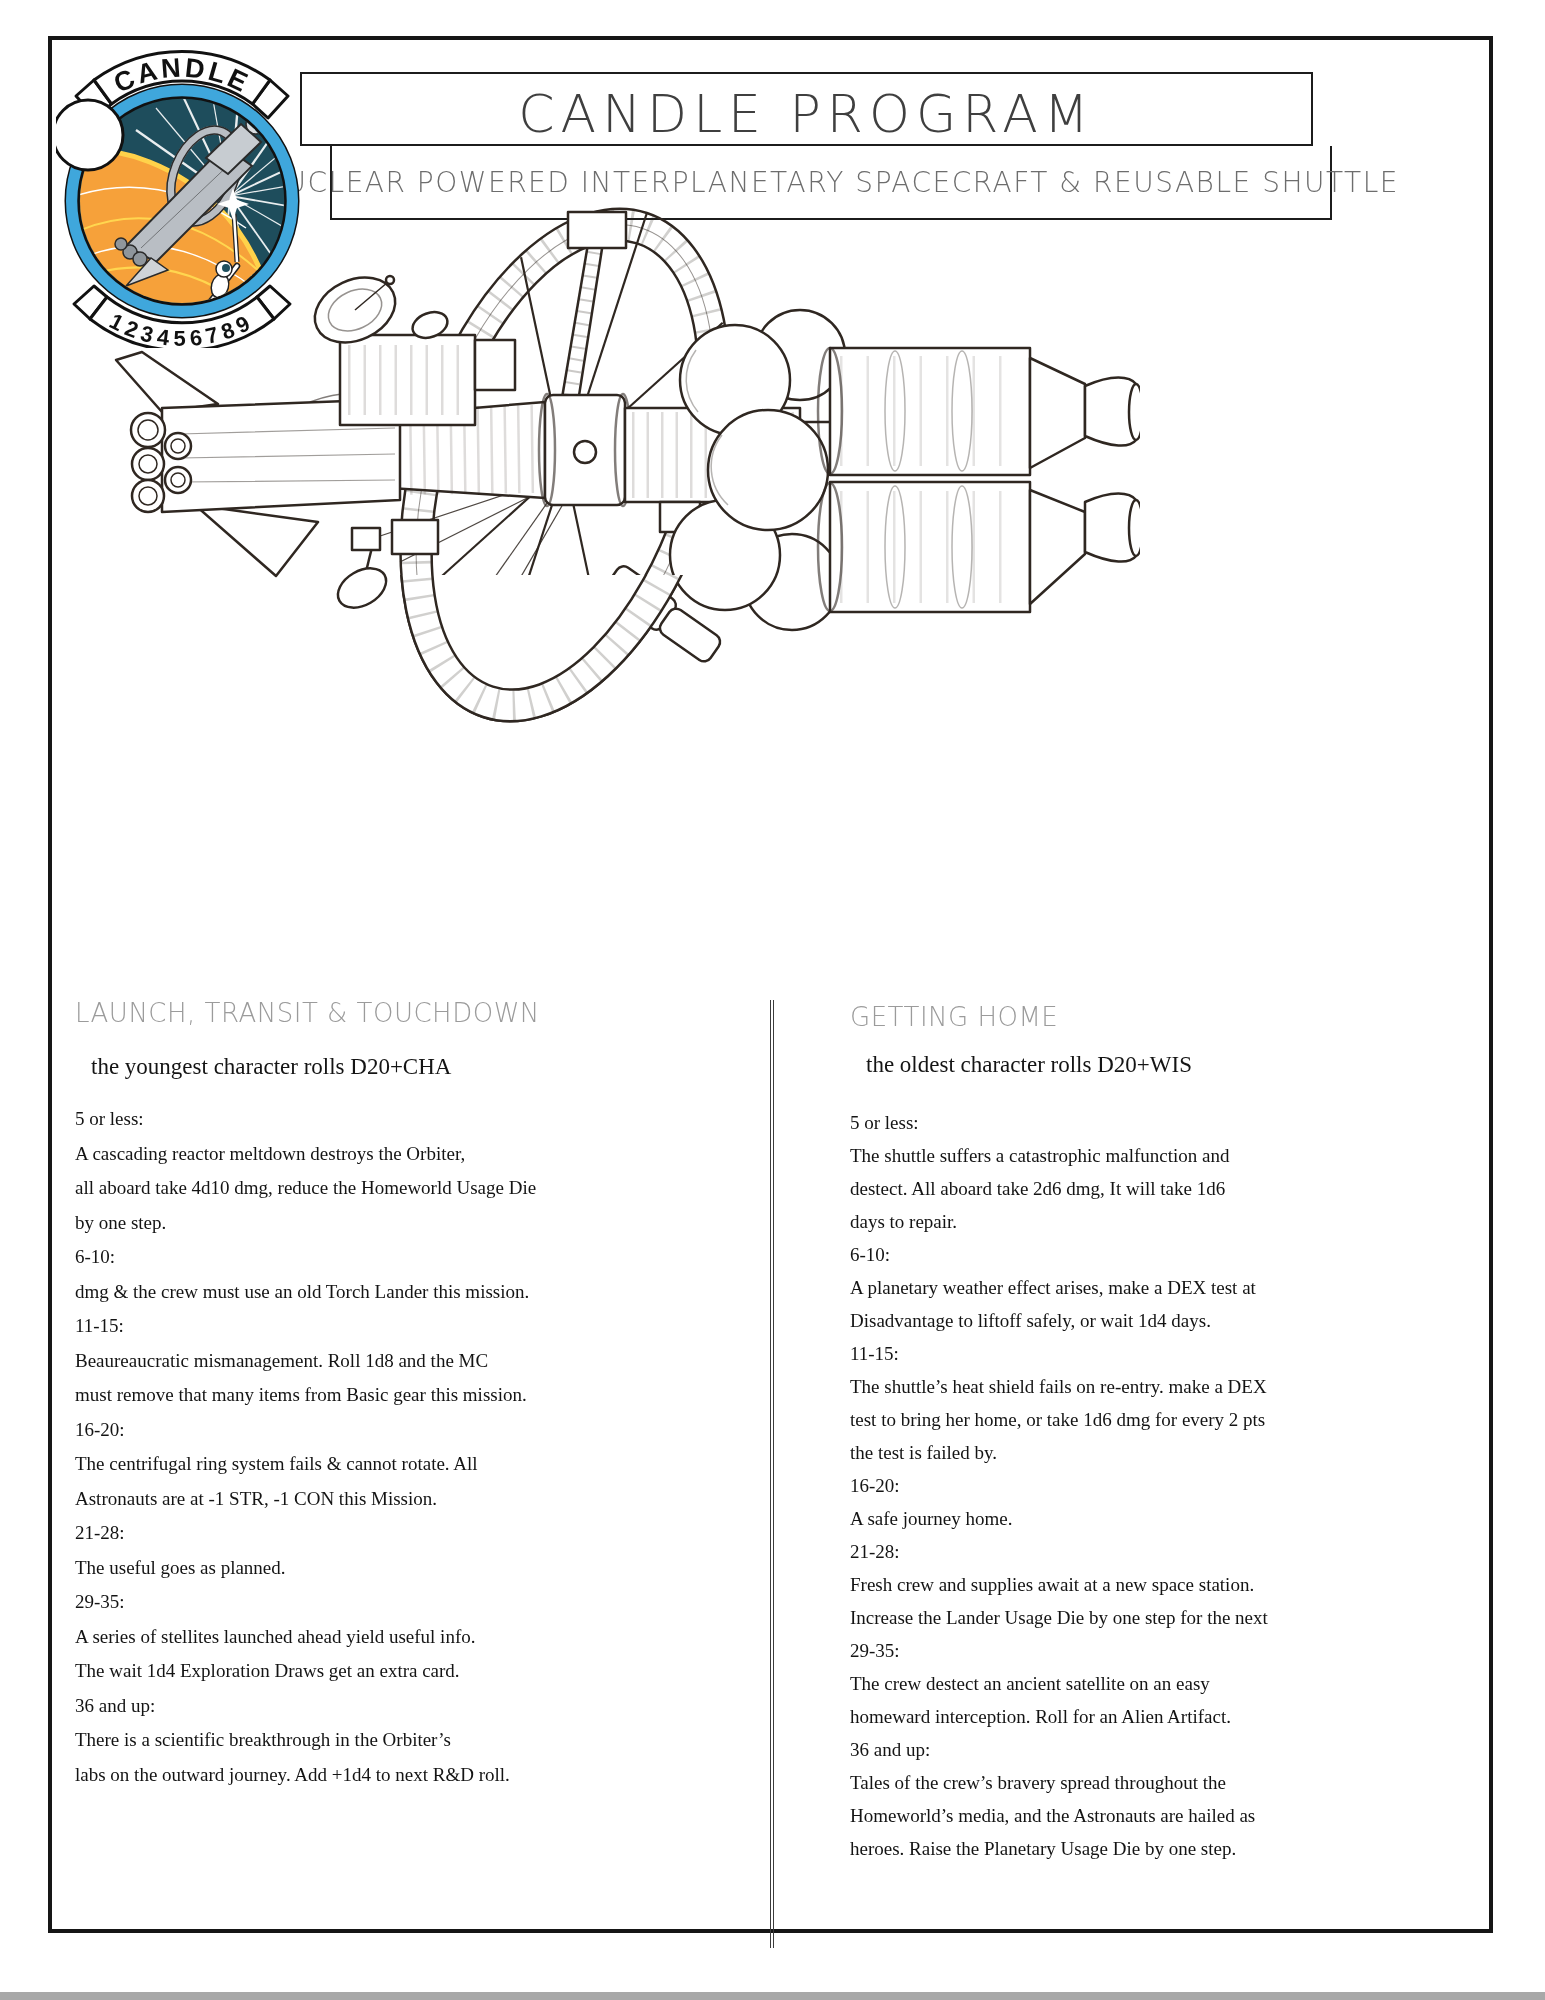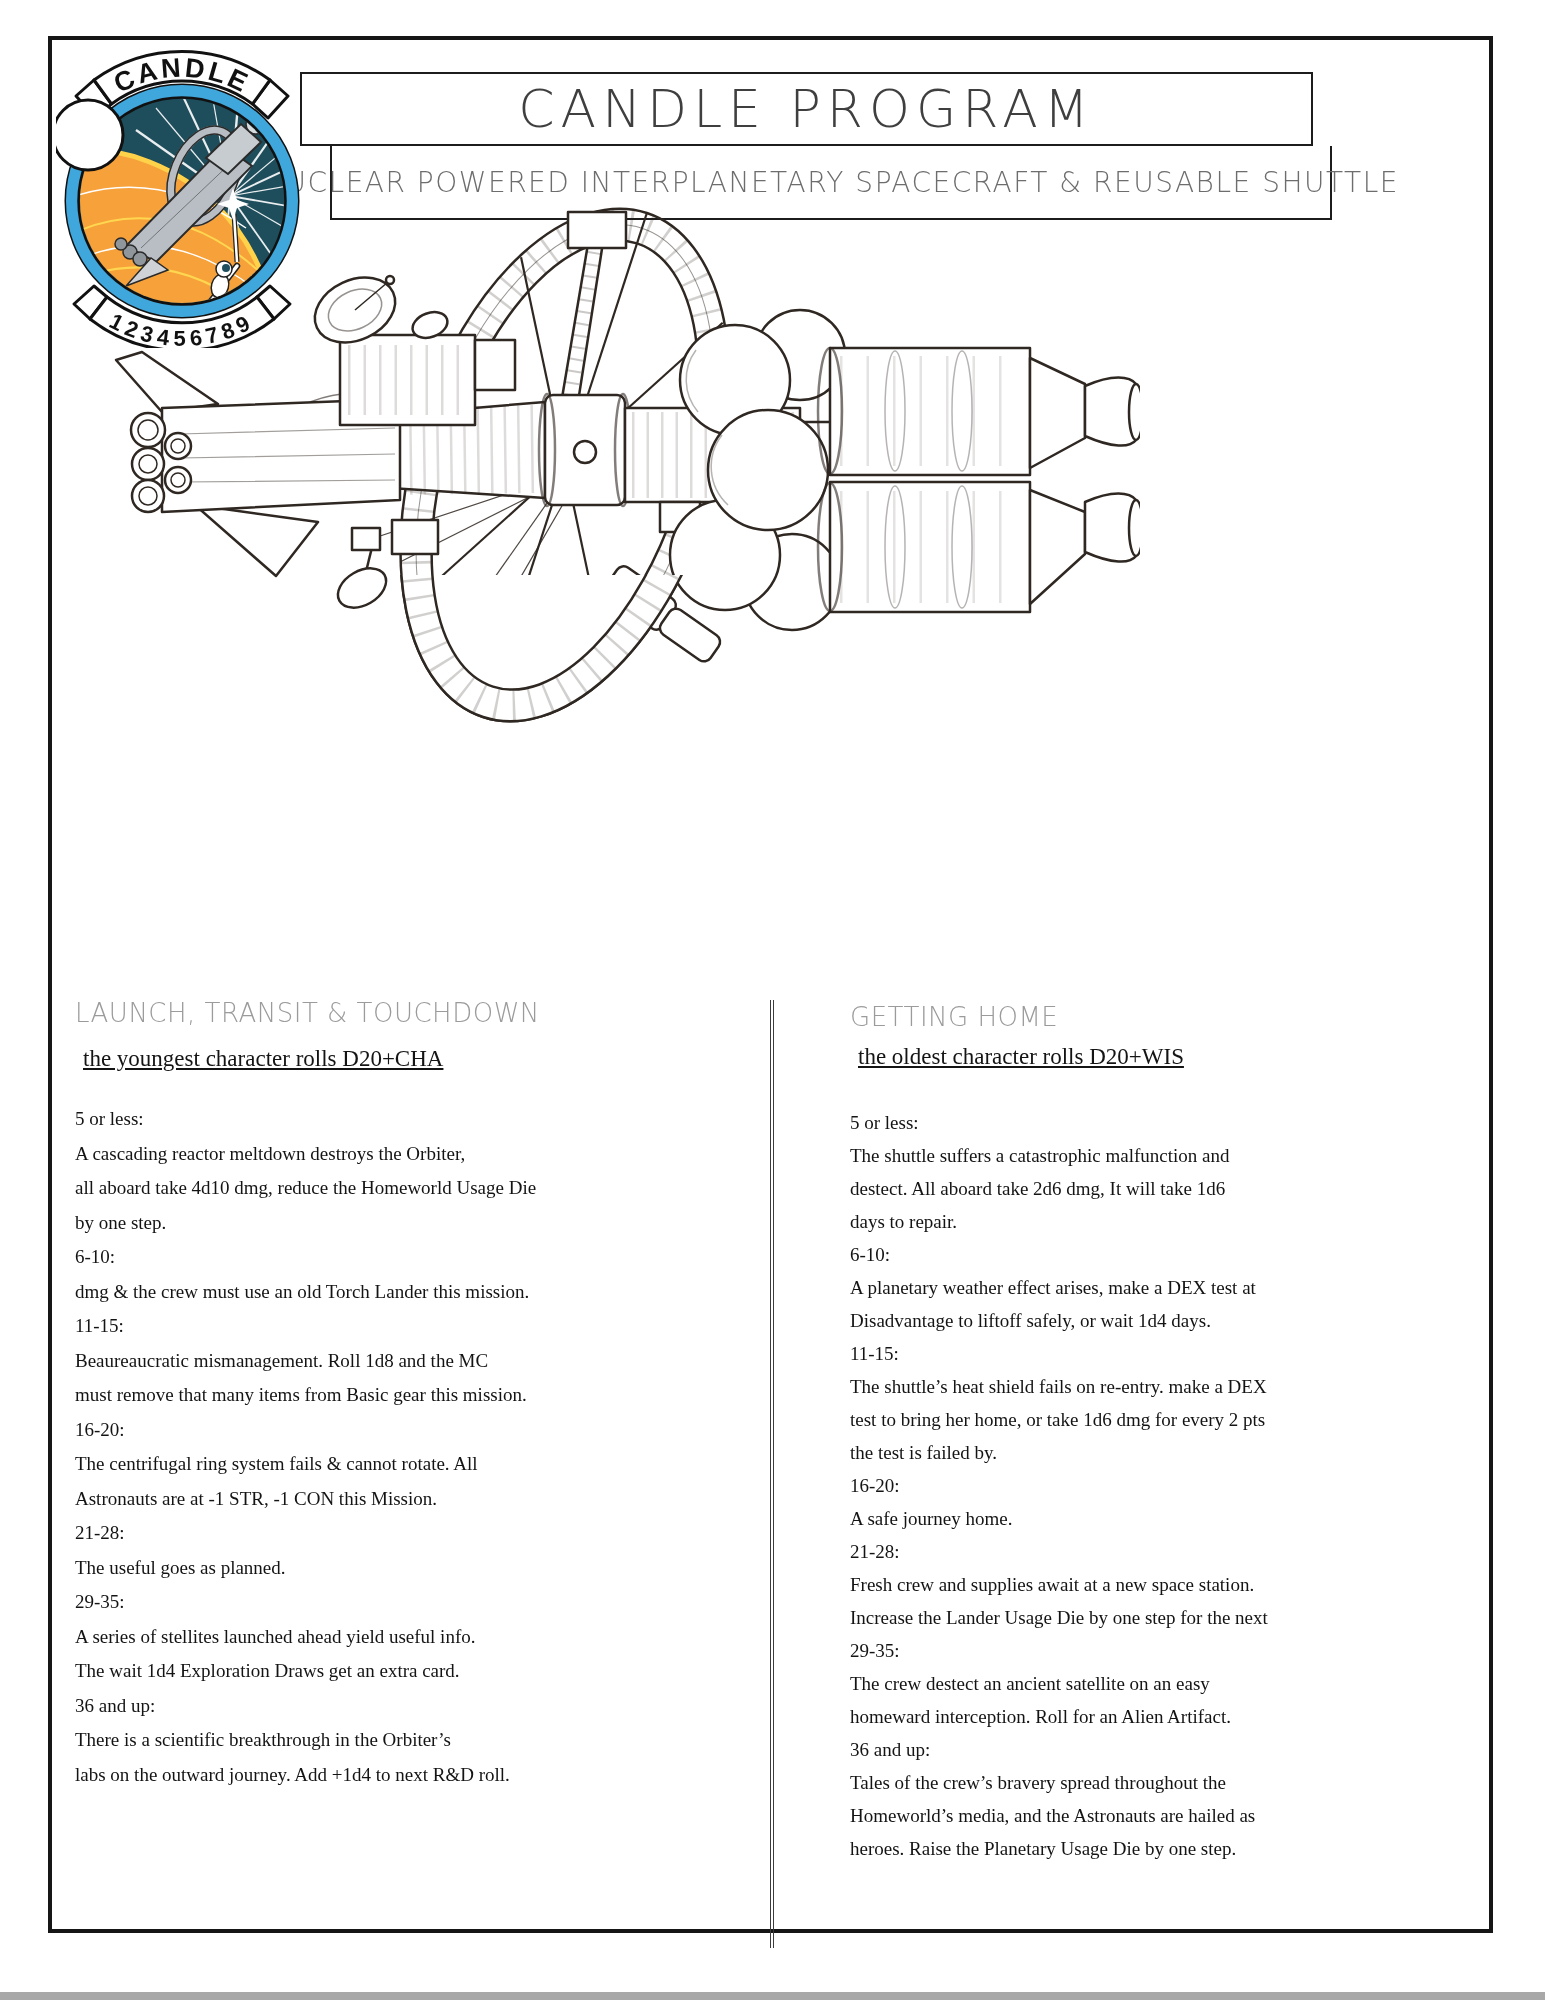--- a/index.html
+++ b/index.html
@@ -2,38 +2,38 @@
 <html><head>
 <meta charset="utf-8">
 <style>
   html,body{margin:0;padding:0;background:#ffffff;}
   .page{position:relative;width:1545px;height:2000px;background:#fff;overflow:hidden;
         font-family:"Liberation Sans",sans-serif;color:#1a1a1a;}
   .page-border{position:absolute;left:48px;top:36px;width:1445px;height:1897px;
         border:4px solid #161616;box-sizing:border-box;}
   
   .title-box{position:absolute;left:300px;top:72px;width:1013px;height:74px;
-        border:2px solid #1c1c1c;box-sizing:border-box;display:flex;align-items:center;justify-content:center;}
+        border:2px solid #1c1c1c;box-sizing:border-box;display:flex;align-items:flex-end;justify-content:center;}
   .title-text{font-family:"DejaVu Sans","Liberation Sans",sans-serif;font-weight:200;
         font-size:52px;letter-spacing:6px;color:#3f3f3f;white-space:nowrap;}
   .subtitle-box{position:absolute;left:330px;top:146px;width:1002px;height:74px;
         border:2px solid #1c1c1c;border-top:none;box-sizing:border-box;display:flex;align-items:center;justify-content:center;}
   .subtitle-text{font-family:"DejaVu Sans","Liberation Sans",sans-serif;font-weight:200;
         font-size:28px;letter-spacing:1.5px;color:#6d6d6d;white-space:nowrap;}
   
   .badge{position:absolute;left:56px;top:38px;width:250px;height:310px;}
   .art{position:absolute;left:100px;top:190px;width:1040px;height:580px;}
   
   .col{position:absolute;}
   .col-left{left:75px;top:998px;width:680px;}
   .col-right{left:850px;top:1002px;width:580px;}
   .col h2{position:absolute;top:0;left:0;margin:0;font-family:"DejaVu Sans","Liberation Sans",sans-serif;
         font-weight:200;font-size:26px;letter-spacing:0.5px;color:#9b9b9b;white-space:nowrap;}
-  .intro{position:absolute;left:0;margin:8px;font-family:"Liberation Serif","DejaVu Serif",serif;
-        font-size:23px;white-space:nowrap;color:#141414;text-decoration:underline;}
+  .intro{position:absolute;left:0;margin:16px;font-family:"Liberation Serif","DejaVu Serif",serif;
+        font-size:23px;white-space:nowrap;color:#141414;}
   .col-left .intro{top:40px;}
   .col-right .intro{top:34px;}
   .lines{position:absolute;left:0;top:104px;}
   .col-left .lines .bline{line-height:34.5px;}
   .col-right .lines .bline{line-height:33px;}
   .bline{font-family:"Liberation Serif","DejaVu Serif",serif;font-size:19px;white-space:nowrap;color:#141414;}
   .divider{position:absolute;left:770px;top:1000px;height:948px;width:4px;box-sizing:border-box;
         border-left:1.5px solid #3c3c3c;border-right:1.5px solid #3c3c3c;}
   .bottom-strip{position:absolute;left:0;top:1992px;width:1545px;height:8px;background:#a8a8a8;}
   svg text{font-family:"Liberation Sans",sans-serif;}

